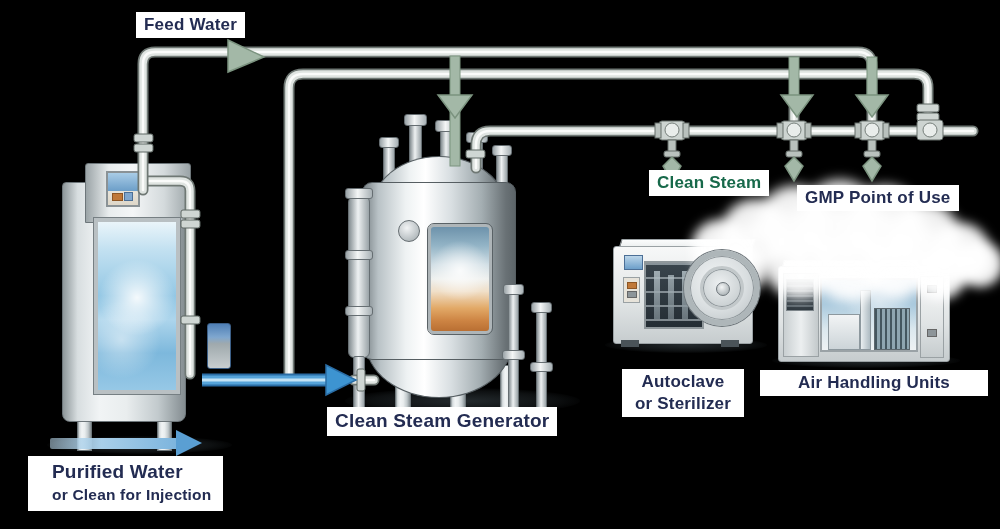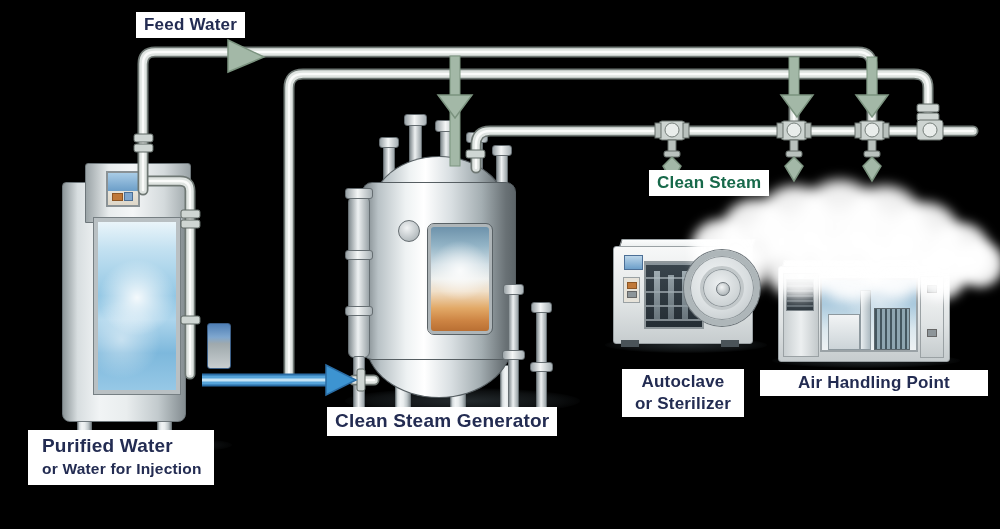--- a/index.html
+++ b/index.html
@@ -339,32 +339,33 @@
     </g>
     <g transform="translate(872,163)">
       <polygon class="garrow" points="0,-6 9,3 0,18 -9,3"></polygon>
     </g>
   </svg>
 
   <div class="lbl" style="left:136px;top:12px;"><span>Feed Water</span></div>
 
   <div class="lbl green" style="left:649px;top:170px;"><span>Clean Steam</span></div>
 
+  <div class="lbl" style="left:797px;top:185px;"><span>GMP Point of Use</span></div>
 
   <div class="lbl center" style="left:622px;top:369px;width:106px;">
     <span style="display:block;">Autoclave</span>
     <span style="display:block;">or Sterilizer</span>
   </div>
 
   <div class="lbl" style="left:327px;top:407px;font-size:19px;"><span>Clean Steam Generator</span></div>
 
   <div class="lbl center" style="left:760px;top:370px;width:212px;">
-    <span style="display:block;">Air Handling Point</span>
+    <span style="display:block;">Air Handling Units</span>
   </div>
 
   <div class="blue-flow" style="left:50px;top:438px;width:128px;"></div>
 
-  <div class="lbl" style="left:28px;top:430px;padding:4px 12px 6px 14px;">
+  <div class="lbl" style="left:28px;top:456px;padding:4px 12px 6px 24px;">
     <span class="big">Purified Water</span>
-    <span class="small">or Water for Injection</span>
+    <span class="small">or Clean for Injection</span>
   </div>
 
 </div>
 
 </body></html>

